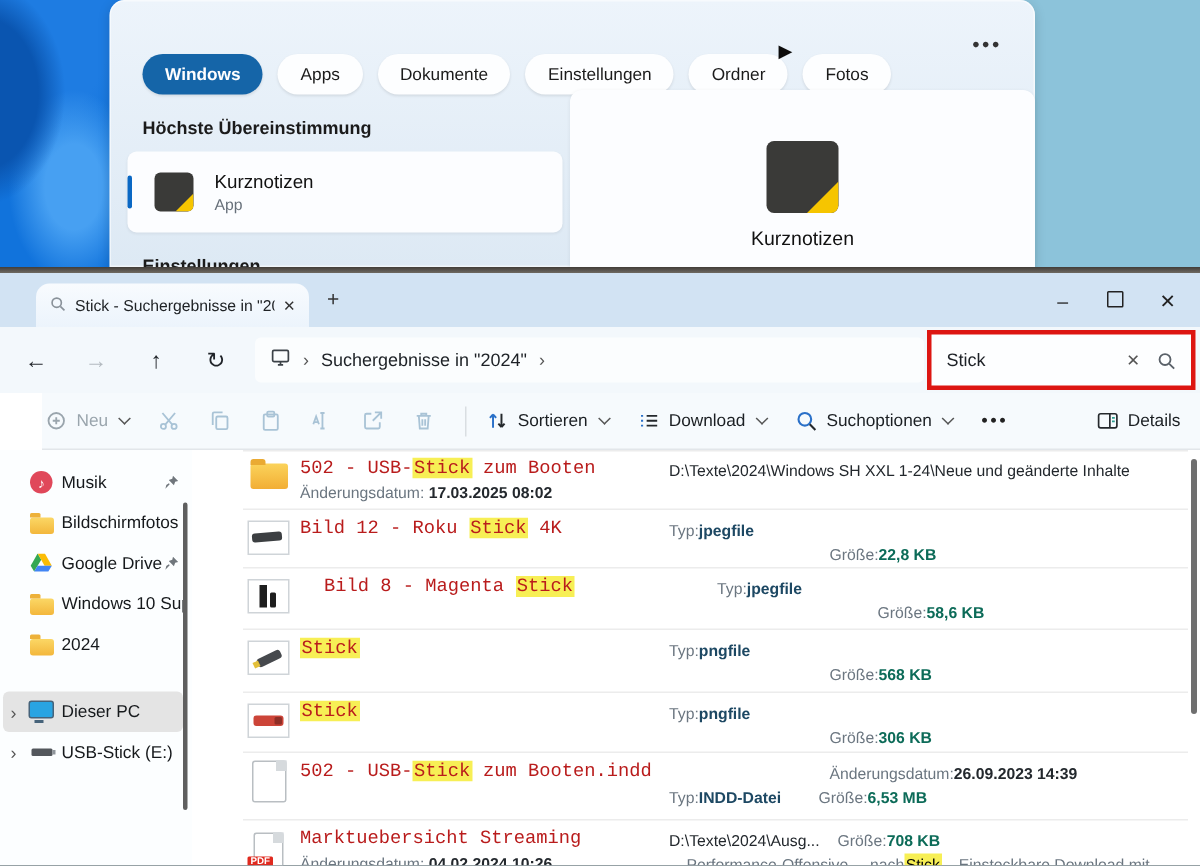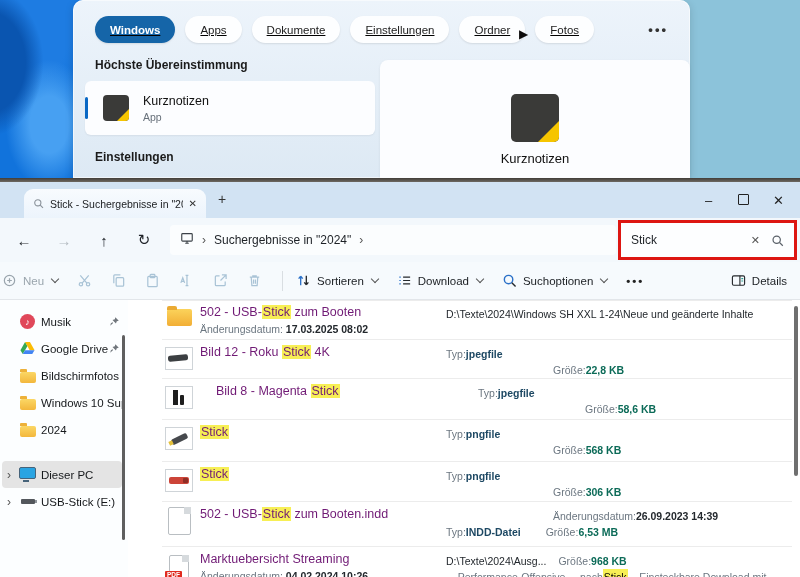--- a/index.html
+++ b/index.html
@@ -9,21 +9,21 @@
   .top{position:absolute;left:0;top:0;width:800px;height:178px;}
   .wallpaper{position:absolute;left:0;top:0;width:82px;height:178px;
     background:
       radial-gradient(90px 120px at -15% 35%, #0a55b0 0 42%, rgba(10,85,176,0) 62%),
       radial-gradient(64px 95px at 60% 70%, #47a0f2 0 30%, rgba(71,160,242,0) 68%),
       radial-gradient(120px 150px at 25% 8%, #1e7ce2 0 45%, rgba(30,124,226,0) 75%),
       #1173dc;}
   .search-panel{position:absolute;left:73px;top:0;width:617px;height:178px;
     background:linear-gradient(180deg,#edf4fb,#dde9f4);
     border-radius:10px 10px 0 0;box-shadow:inset 0 0 0 1px rgba(255,255,255,.55),0 2px 8px rgba(0,0,0,.15);}
-  .pill-row{display:flex;gap:10px;padding:16px 0 0 22px;text-decoration:underline;}
+  .pill-row{display:flex;gap:10px;padding:36px 0 0 22px;}
   .pill{height:27px;padding:0 15px;border:0;border-radius:14px;background:#fdfeff;color:#1b1b1b;
     font-size:11.5px;font-family:inherit;box-shadow:0 1px 2px rgba(0,0,0,.10);white-space:nowrap;}
   .pill.active{background:#1565a8;color:#fff;font-weight:bold;}
   .expand-arrow{margin-left:9px;font-size:12px;color:#0b0b0b;}
   .panel-dots{position:absolute;top:22px;right:22px;color:#333;font-size:13px;letter-spacing:2px;font-weight:bold;}
   .best-heading{margin:15px 0 0 22px;font-size:12px;font-weight:bold;color:#1b1b1b;}
   .result-card{position:relative;margin:9px 0 0 12px;width:290px;height:54px;background:#fcfdff;
     border-radius:6px;display:flex;align-items:center;box-shadow:0 1px 2px rgba(0,0,0,.06);}
   .result-accent{position:absolute;left:0;top:16px;width:3px;height:22px;background:#0a68c4;border-radius:2px;}
   .kn-icon{width:26px;height:26px;background:#3a3a38;border-radius:4px;position:relative;margin-left:18px;overflow:hidden;flex:none;}
@@ -63,21 +63,21 @@
   .addr-chev{color:#555;font-size:12px;}
   .addr-text{font-size:12px;color:#1d2126;}
   .search-annotation{position:absolute;right:3px;top:2px;width:179px;height:40px;border:3px solid #dd1612;
     box-sizing:border-box;z-index:4;background:#fdfeff;display:flex;align-items:center;}
   .search-text{flex:1;font-size:12px;color:#1d2126;padding-left:10px;}
   .search-clear{font-size:11px;color:#555;padding:0 11px;}
   .search-mag{margin-right:10px;display:flex;}
   .search-mag svg{width:13px;height:13px;}
 
   .toolbar{height:38px;background:#f6fafd;border-bottom:1px solid #e2e6ea;display:flex;align-items:center;
-    padding-left:2px;box-sizing:border-box;}
+    padding-left:2px;box-sizing:border-box;margin-left:28px;}
   .tbtn{display:flex;align-items:center;gap:6px;font-size:11.5px;color:#1b1f23;margin-right:19px;}
   .tbtn svg{width:15px;height:15px;}
   .tbtn.disabled{color:#9aa5ad;}
   .tb-divider{width:1px;height:20px;background:#d9dee2;margin:0 13px 0 1px;}
   .caret{width:5px;height:5px;border-right:1.2px solid #555;border-bottom:1.2px solid #555;
     transform:rotate(45deg);display:inline-block;margin:-3px 0 0 2px;}
   .tb-dots{letter-spacing:2px;color:#222;font-weight:bold;margin-right:0;}
   .tb-details{margin-left:auto;margin-right:13px;}
 
   .main{display:flex;height:277px;}
@@ -102,21 +102,21 @@
   .sb-pin{margin:0 2px 0 1px;display:flex;flex:none;}
   .sb-pin svg{width:11px;height:11px;}
   .sb-scroll{position:absolute;right:3px;top:35px;width:3px;height:205px;background:#5f5f5f;border-radius:2px;}
 
   .filelist{flex:1;position:relative;overflow:hidden;background:#fff;}
   .frow{display:flex;padding:5px 0 0 36px;box-sizing:border-box;position:relative;}
   .frow::after{content:"";position:absolute;left:34px;right:8px;bottom:0;height:1px;background:#ececec;}
   .frow:first-child::before{content:"";position:absolute;left:34px;right:8px;top:0;height:1px;background:#ececec;}
   .fic{width:30px;margin-right:6px;display:flex;justify-content:center;flex:none;}
   .fname-col{width:246px;flex:none;}
-  .fname{font-size:12.5px;color:#701a75;white-space:nowrap;overflow:hidden;}
+  .fname{font-size:12.5px;color:#b91c1c;white-space:nowrap;overflow:hidden;font-family:Liberation Mono, monospace;}
   .fsub{margin-top:3px;font-size:10.5px;line-height:14px;white-space:nowrap;}
   .fdet{flex:1;padding-top:1px;overflow:hidden;}
   .dline{display:flex;font-size:10.5px;line-height:16px;white-space:nowrap;}
   .dcell{display:inline-flex;}
   .lbl{color:#6b7680;}
   .val-date{color:#23282d;font-weight:bold;}
   .val-type{color:#1d4863;font-weight:bold;}
   .val-size{color:#0c6b58;font-weight:bold;}
   .path{color:#23282d;}
   .hl{background:#f7ef55;padding:0 1px;}
@@ -323,54 +323,54 @@
               <span class="sb-label">Musik</span>
               <span class="sb-pin">
                 <svg viewBox="0 0 16 16" fill="#70767c">
                   <path d="M9.2 1.8l5 5-2.9.7-1.2 3.4-5-5 3.4-1.2z"></path>
                   <path d="M6 10L1.8 14.2l.9-3.6L5.2 9z"></path>
                 </svg>
               </span>
             </div>
             <div class="sb-item">
               <span class="sb-chev"></span>
+              <span class="sb-ic">
+                <i class="ic-folder"></i>
+              </span>
+              <span class="sb-label">Bildschirmfotos</span>
+            </div>
+            <div class="sb-item">
+              <span class="sb-chev"></span>
               <span class="sb-ic ic-gdrive">
                 <svg viewBox="0 0 16 14">
                   <polygon points="5.4,0 0.4,8.8 2.9,13 8,4.4" fill="#34a853"></polygon>
                   <polygon points="5.4,0 10.6,0 15.6,8.8 10.4,8.8" fill="#fbbc05"></polygon>
                   <polygon points="2.9,13 13.1,13 15.6,8.8 5.4,8.8" fill="#4285f4"></polygon>
                 </svg>
               </span>
               <span class="sb-label">Google Drive</span>
               <span class="sb-pin">
                 <svg viewBox="0 0 16 16" fill="#70767c">
                   <path d="M9.2 1.8l5 5-2.9.7-1.2 3.4-5-5 3.4-1.2z"></path>
                   <path d="M6 10L1.8 14.2l.9-3.6L5.2 9z"></path>
                 </svg>
               </span>
             </div>
             <div class="sb-item">
               <span class="sb-chev"></span>
               <span class="sb-ic">
                 <i class="ic-folder"></i>
               </span>
-              <span class="sb-label">Bildschirmfotos</span>
+              <span class="sb-label">Windows 10 Sup</span>
             </div>
             <div class="sb-item">
               <span class="sb-chev"></span>
               <span class="sb-ic">
                 <i class="ic-folder"></i>
               </span>
-              <span class="sb-label">Windows 10 Sup</span>
-            </div>
-            <div class="sb-item">
-              <span class="sb-chev"></span>
-              <span class="sb-ic">
-                <i class="ic-folder"></i>
-              </span>
               <span class="sb-label">2024</span>
             </div>
             <div class="sb-item selected gap">
               <span class="sb-chev">›</span>
               <span class="sb-ic">
                 <i class="ic-pc"></i>
               </span>
               <span class="sb-label">Dieser PC</span>
             </div>
             <div class="sb-item">
@@ -535,21 +535,21 @@
                 <div class="fname"><span class="">Marktuebersicht Streaming</span></div>
                 <div class="fsub"><span class="lbl">Änderungsdatum: </span><span class="val-date">04.02.2024 10:26</span></div>
               </div>
               <div class="fdet">
                 <div class="dline">
                   <span class="dcell">
                     <span class="path">D:\Texte\2024\Ausg...</span>
                   </span>
                   <span class="dcell" style="margin-left: 12px;">
                     <span class="lbl">Größe: </span>
-                    <span class="val-size">968 KB</span>
+                    <span class="val-size">708 KB</span>
                   </span>
                 </div>
                 <div class="dline">
                   <span class="dcell">
                     <span class="lbl">... Performance-Offensive ... nach </span>
                     <span class="hl">Stick</span>
                     <span class="lbl"> ... Einsteckbare Download mit ...</span>
                   </span>
                 </div>
               </div>

